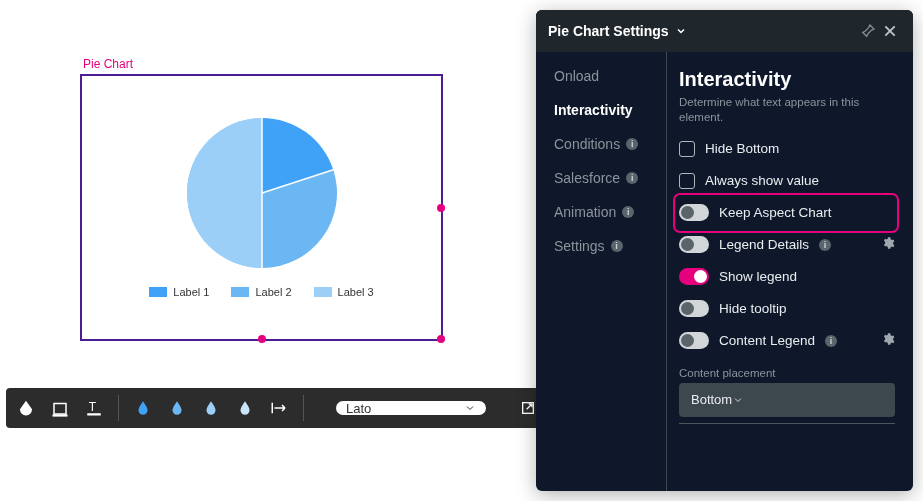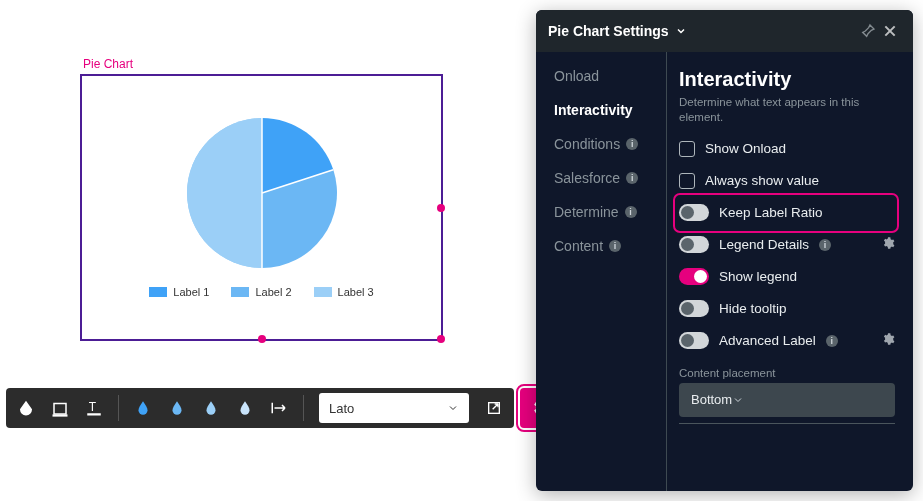--- a/index.html
+++ b/index.html
@@ -16,21 +16,21 @@
   .pie-wrap { width:100%; height:100%; display:flex; flex-direction:column; align-items:center; justify-content:center; }
   .legend-row { display:flex; gap:22px; margin-top:18px; font-size:11px; color:#333; }
   .legend-item { display:flex; align-items:center; gap:6px; }
   .swatch { width:18px; height:10px; }
 
   
   .toolbar { position:absolute; left:6px; top:386px; right:auto; display:flex; align-items:center; height:44px; }
   .tb-dark { background:#2c2c2c; display:flex; align-items:center; height:40px; border-radius:4px; padding:0 6px; gap:6px; }
   .tb-btn { width:28px; height:28px; display:flex; align-items:center; justify-content:center; cursor:pointer; border-radius:3px; }
   .tb-sep { width:1px; height:26px; background:#555; margin:0 4px; }
-  .font-box { background:#fff; color:#333; height:30px; min-width:150px; border-radius:3px; display:flex; align-items:center; justify-content:space-between; padding:0 10px; font-size:13px; margin:0 5px;}
+  .font-box { background:#fff; color:#333; height:14px; min-width:150px; border-radius:10px; display:flex; align-items:center; justify-content:space-between; padding:0 10px; font-size:13px; margin:0 22px;}
   .tb-gear { background:#E6007E; width:40px; height:40px; display:flex; align-items:center; justify-content:center; border-radius:4px; margin-left:6px; cursor:pointer; outline:2px solid #E6007E; outline-offset:2px;}
   .tb-trash { width:36px; height:36px; margin-left:6px; display:flex; align-items:center; justify-content:center; cursor:pointer; }
 
   
   .panel { position:absolute; top:10px; right:10px; width:377px; height:481px; background:#0f172a; border-radius:6px; color:#cfd6db; display:flex; flex-direction:column; overflow:hidden; box-shadow:0 4px 20px rgba(0,0,0,.3);}
   .panel-header { background:#1f262c; height:42px; display:flex; align-items:center; padding:0 12px; }
   .panel-title { color:#fff; font-weight:700; font-size:14px; flex:0 0 auto; display:flex; align-items:center; gap:6px;}
   .panel-spacer { flex:1; }
   .panel-icon { width:22px; height:22px; display:flex; align-items:center; justify-content:center; cursor:pointer; opacity:.7;}
   .panel-body { flex:1; display:flex; }
@@ -197,46 +197,46 @@
         </div>
       <div class="tab">
           <span>Conditions</span>
           <i class="info-dot">i</i>
         </div>
       <div class="tab">
           <span>Salesforce</span>
           <i class="info-dot">i</i>
         </div>
       <div class="tab">
-          <span>Determine</span>
-          <i class="info-dot">i</i>
-        </div>
-      <div class="tab">
-          <span>Content</span>
+          <span>Animation</span>
+          <i class="info-dot">i</i>
+        </div>
+      <div class="tab">
+          <span>Settings</span>
           <i class="info-dot">i</i>
         </div>
     </div>
     <div class="content">
       <div class="section-heading">Interactivity</div>
       <div class="section-sub">Determine what text appears in this element.</div>
 
       <div class="row">
         <span class="checkbox"></span>
-        <span>Show Onload</span>
+        <span>Hide Bottom</span>
       </div>
       <div class="row">
         <span class="checkbox"></span>
         <span>Always show value</span>
       </div>
 
       <div class="row highlight">
         <span class="toggle">
             <span class="knob"></span>
           </span>
-        <span>Keep Label Ratio</span>
+        <span>Keep Aspect Chart</span>
       </div>
 
       <div class="row">
         <span class="toggle">
             <span class="knob"></span>
           </span>
         <span>Legend Details</span>
         <i class="info-dot">i</i>
         <span class="gear-right"><svg width="14" height="14" viewBox="0 0 24 24" fill="#cfd6db">
               <path d="M12 8a4 4 0 100 8 4 4 0 000-8zm9 4a7 7 0 00-.1-1.2l2.1-1.6-2-3.4-2.5 1a7 7 0 00-2-1.2L16 2h-4l-.5 2.6a7 7 0 00-2 1.2l-2.5-1-2 3.4 2.1 1.6A7 7 0 007 12a7 7 0 00.1 1.2L5 14.8l2 3.4 2.5-1a7 7 0 002 1.2L12 22h4l.5-2.6a7 7 0 002-1.2l2.5 1 2-3.4-2.1-1.6A7 7 0 0021 12z"></path>
@@ -254,21 +254,21 @@
         <span class="toggle">
             <span class="knob"></span>
           </span>
         <span>Hide tooltip</span>
       </div>
 
       <div class="row">
         <span class="toggle">
             <span class="knob"></span>
           </span>
-        <span>Advanced Label</span>
+        <span>Content Legend</span>
         <i class="info-dot">i</i>
         <span class="gear-right"><svg width="14" height="14" viewBox="0 0 24 24" fill="#cfd6db">
               <path d="M12 8a4 4 0 100 8 4 4 0 000-8zm9 4a7 7 0 00-.1-1.2l2.1-1.6-2-3.4-2.5 1a7 7 0 00-2-1.2L16 2h-4l-.5 2.6a7 7 0 00-2 1.2l-2.5-1-2 3.4 2.1 1.6A7 7 0 007 12a7 7 0 00.1 1.2L5 14.8l2 3.4 2.5-1a7 7 0 002 1.2L12 22h4l.5-2.6a7 7 0 002-1.2l2.5 1 2-3.4-2.1-1.6A7 7 0 0021 12z"></path>
             </svg></span>
       </div>
 
       <div class="field-label">Content placement</div>
       <div class="select">
         <span>Bottom</span>
         <svg width="12" height="12" viewBox="0 0 24 24">

